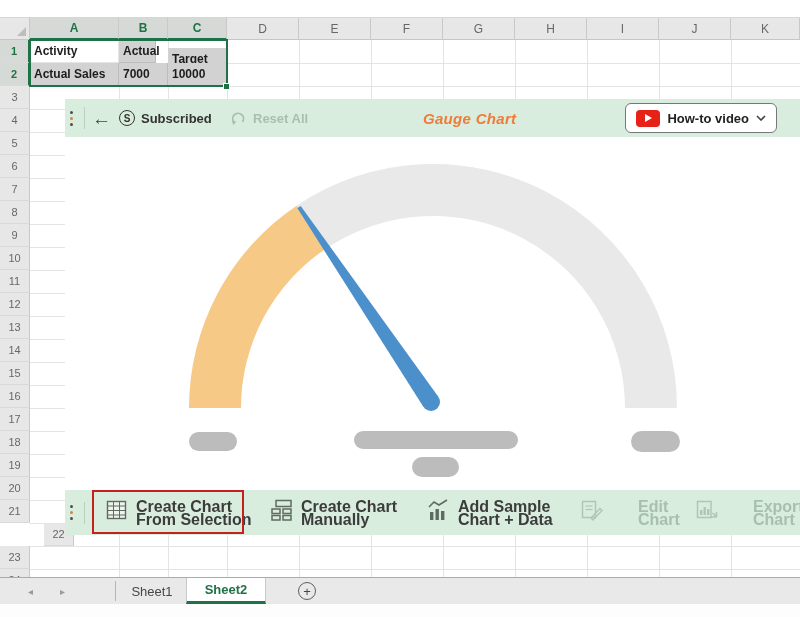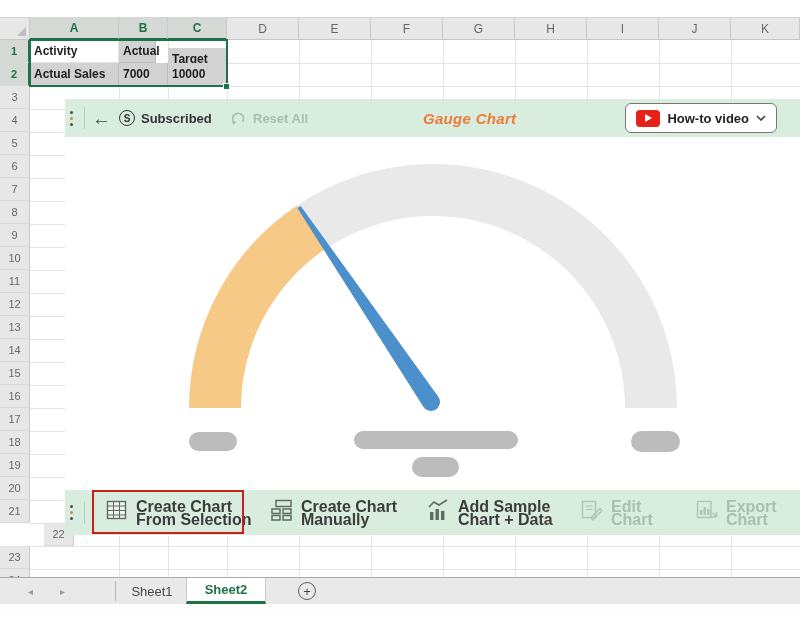--- a/index.html
+++ b/index.html
@@ -52,21 +52,21 @@
   .video-btn { position:absolute; right:23px; top:4px; height:30px; background:#fff;
           border:1.5px solid #777; border-radius:6px; display:flex; align-items:center;
           gap:7px; padding:0 10px; }
   .yt-icon { width:24px; height:17px; background:#e62117; border-radius:4px; position:relative; }
   .yt-icon:after { content:""; position:absolute; left:9px; top:4.5px;
           border-left:7px solid #fff; border-top:4px solid transparent; border-bottom:4px solid transparent; }
   .video-label { font-size:13px; font-weight:bold; color:#222; }
 
   .tb-item { position:absolute; top:0; height:45px; display:flex; align-items:center; gap:7px; }
   .tb-text { font-size:16px; font-weight:bold; color:#3c3c3c; line-height:13px; }
-  .tb-item.disabled .tb-text { color:#a8bfae; }
+  .tb-item.disabled .tb-text { color:#a8bfae;margin-left:27px; }
   .hl-red { position:absolute; left:27px; top:0px; width:152px; height:44px; border:2px solid #c5201c; }
 
   
   .tab-bar { position:absolute; left:0; top:577px; width:800px; height:27px; background:#e9e9e9;
           border-top:1px solid #ababab; z-index:20; }
   .nav-arrow { position:absolute; top:0; height:26px; display:flex; align-items:center;
           font-size:10px; color:#9a9a9a; }
   .tabsep { position:absolute; left:115px; top:3px; width:1px; height:20px; background:#b5b5b5; }
   .tab { position:absolute; top:0; height:26px; display:flex; align-items:center; justify-content:center;
           font-size:13px; color:#474747; }

